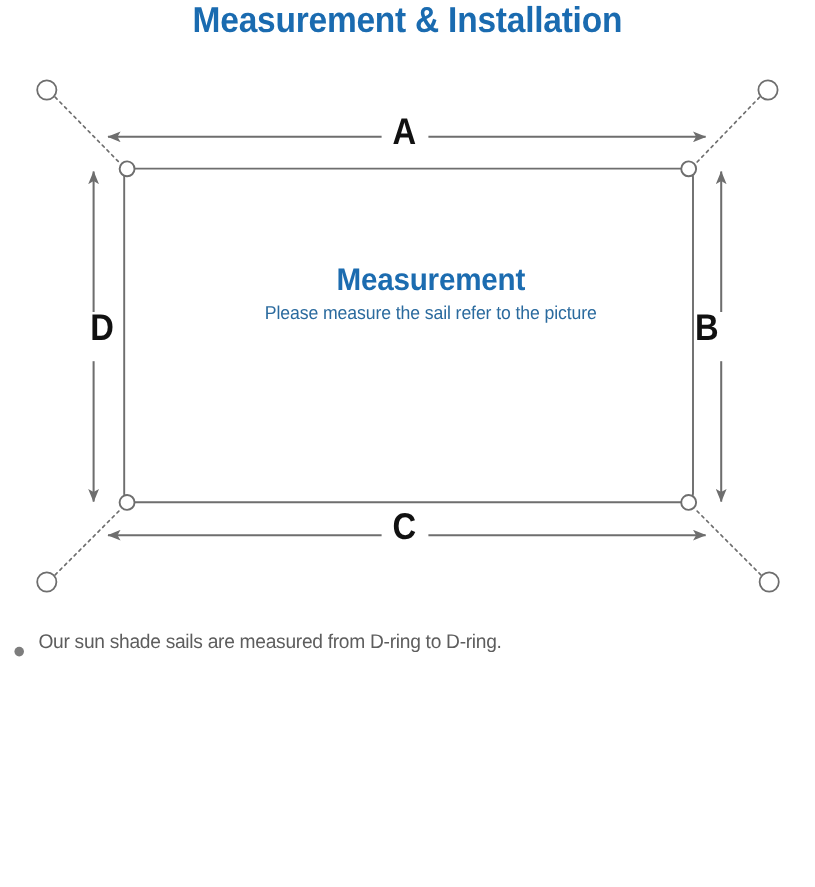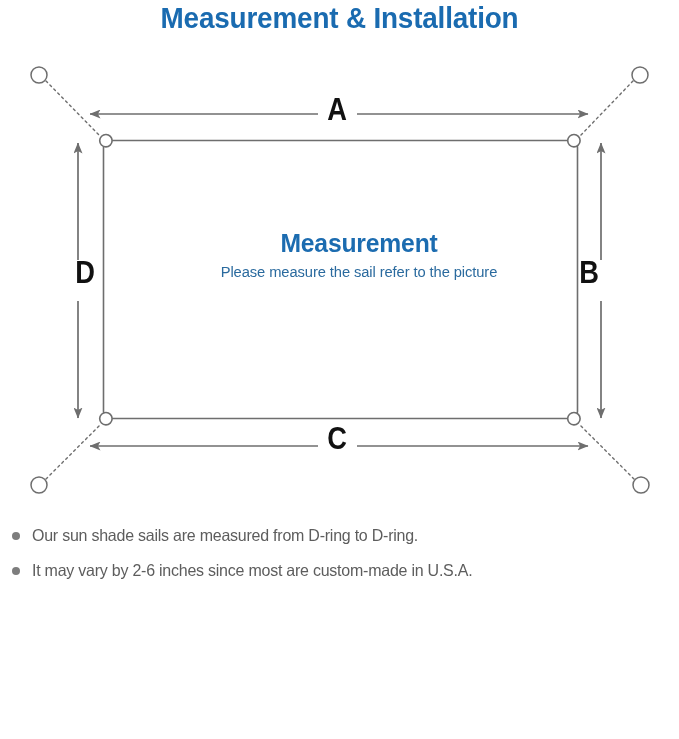--- a/index.html
+++ b/index.html
@@ -56,21 +56,21 @@
   }
   #label-A { left: 303px; top: 46px;  width: 68px; }
   #label-C { left: 303px; top: 375px; width: 68px; }
   #label-B { left: 566px; top: 209px; width: 46px; }
   #label-D { left: 62px;  top: 209px; width: 46px; }
 
   
   #center-text {
     position: absolute;
     left: 103px;
-    top: 180px;
+    top: 170px;
     width: 512px;
     text-align: center;
   }
   #center-title {
     font-family: "Liberation Sans", sans-serif;
     font-size: 26px;
     font-weight: bold;
     color: #1c6cb0;
     line-height: 30px;
     letter-spacing: -0.2px;
@@ -90,21 +90,21 @@
   
   #notes {
     position: absolute;
     left: 0;
     top: 524px;
     width: 679px;
   }
   .note-row {
     position: relative;
     display: flex;
-    align-items: flex-start;
+    align-items: flex-end;
     padding: 0 14px 0 12px;
     margin-bottom: 12px;
   }
   .note-bullet {
     flex: 0 0 auto;
     width: 8px;
     height: 8px;
     border-radius: 50%;
     background: #7d7d7d;
     margin-top: 8px;
@@ -186,17 +186,13 @@
     <div id="center-title">Measurement</div>
     <div id="center-sub">Please measure the sail refer to the picture</div>
   </div>
 </div>
 
 <div id="notes">
   <div class="note-row">
     <span class="note-bullet"></span>
     <span class="note-text">Our sun shade sails are measured from D-ring to D-ring.</span>
   </div>
-  <div class="note-row">
-    <span class="note-bullet"></span>
-    <span class="note-text">It may vary by 2-6 inches since most are custom-made in U.S.A.</span>
-  </div>
 </div>
 
 </body></html>

